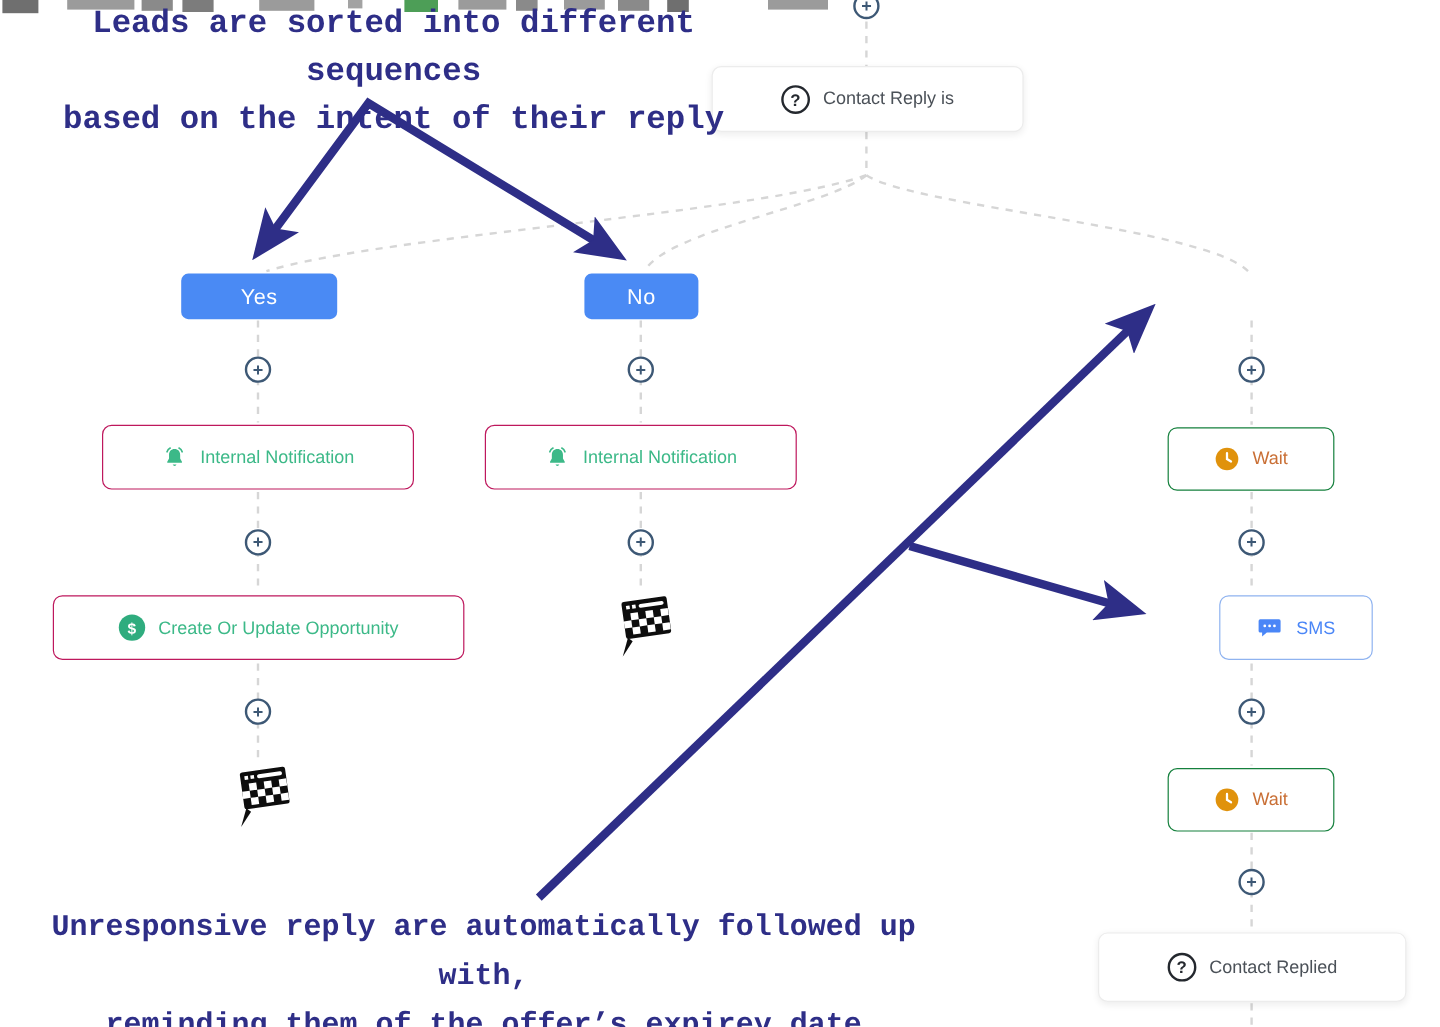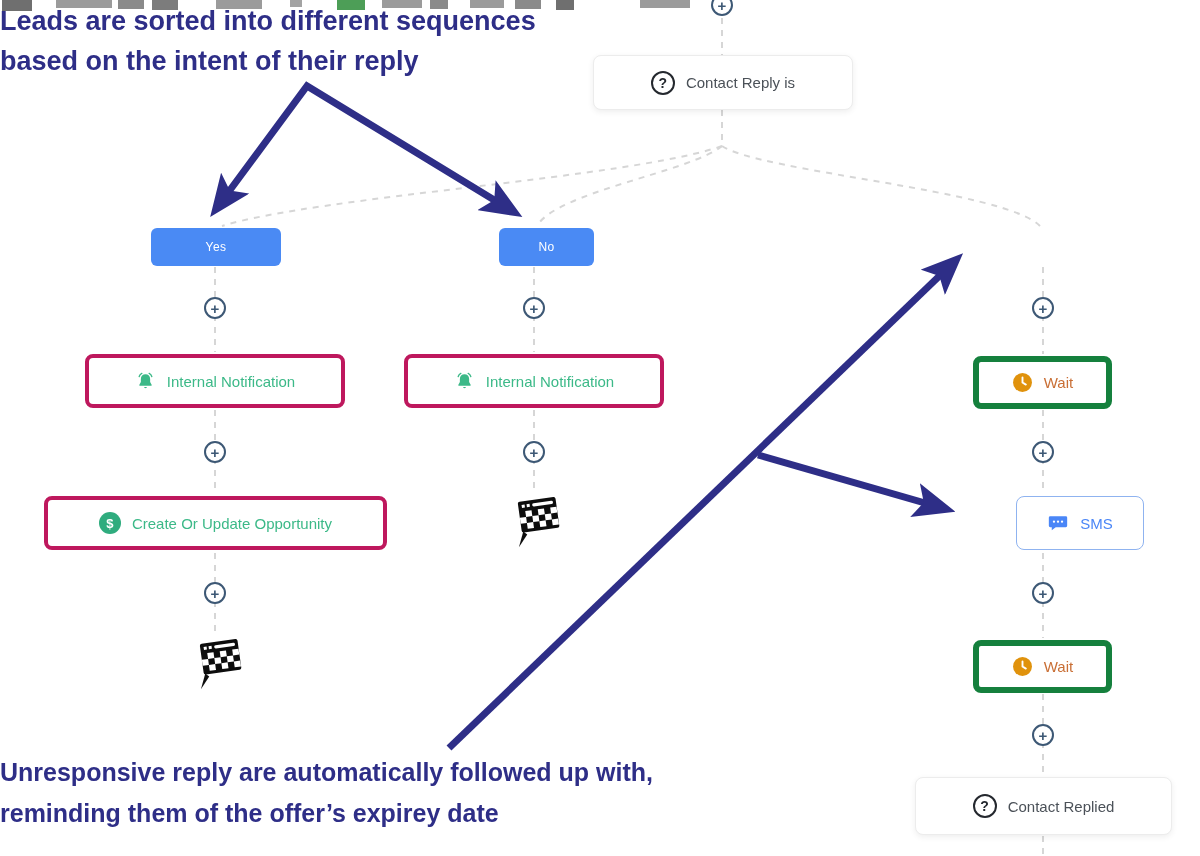--- a/index.html
+++ b/index.html
@@ -3,35 +3,35 @@
 <meta charset="utf-8">
 <style>
   html,body{margin:0;padding:0;background:#fff;}
   #canvas{
     position:relative;width:1200px;height:856px;background:#fff;overflow:hidden;
     font-family:"Liberation Sans", sans-serif;
   }
   svg.layer{position:absolute;left:0;top:0;width:1200px;height:856px;pointer-events:none;}
   .frag{position:absolute;top:0;}
   .annotation{
-    position:absolute;z-index:6;text-align:left;color:#2e2e87;font-weight:bold;
-    font-family:Liberation Sans, sans-serif;pointer-events:none;
+    position:absolute;z-index:6;text-align:center;color:#2e2e87;font-weight:bold;
+    font-family:Liberation Mono, monospace;pointer-events:none;
   }
   .annotation.top{left:0;top:1px;width:656px;font-size:27px;line-height:40px;}
   .annotation.bottom{left:0;top:752px;width:806px;font-size:25px;line-height:41px;}
   .node{
     position:absolute;z-index:3;display:flex;align-items:center;justify-content:center;
     gap:11px;background:#fff;border-radius:8px;font-size:15px;box-sizing:border-box;cursor:pointer;
   }
   .card{border:1px solid #ececec;box-shadow:0 2px 6px rgba(0,0,0,.07);color:#4b5158;}
-  .chip{color:#fff;border-radius:6px;letter-spacing:.4px;font-size:12px;z-index:3;}
+  .chip{color:#fff;border-radius:6px;letter-spacing:.4px;font-size:18px;z-index:3;}
   .chip.blue{background:#4a8af4;}
   .chip.red{background:#ee4444;}
-  .green-card{border:4px solid #be185d;color:#3cb988;}
-  .wait-card{border:6px solid #15803d;color:#c96f35;}
+  .green-card{border:1px solid #be185d;color:#3cb988;}
+  .wait-card{border:1px solid #15803d;color:#c96f35;}
   .sms-card{border:1px solid #8fb3f0;color:#4a86f7;}
   .plus{
     position:absolute;z-index:4;width:22px;height:22px;border:2px solid #3d5875;border-radius:50%;
     background:#fff;color:#3d5875;font-size:15px;font-weight:600;display:flex;align-items:center;
     justify-content:center;box-sizing:border-box;cursor:pointer;line-height:1;
   }
   .qicon{
     width:24px;height:24px;border:2px solid #24282e;border-radius:50%;display:flex;align-items:center;
     justify-content:center;font-weight:700;font-size:14px;color:#24282e;box-sizing:border-box;flex:0 0 auto;
   }
@@ -84,21 +84,21 @@
   </svg>
 
   <div class="node card" style="left:593px;top:55px;width:260px;height:55px;">
     <span class="qicon">?</span>
     <span>Contact Reply is</span>
   </div>
 
   <div class="node chip blue" style="left:151px;top:228px;width:130px;height:38px;">
     <span>Yes</span>
   </div>
-  <div class="node chip blue" style="left:487px;top:228px;width:95px;height:38px;margin-left:12px;">
+  <div class="node chip blue" style="left:487px;top:228px;width:95px;height:38px;">
     <span>No</span>
   </div>
 
   <div class="plus" style="left:711px;top:-6px;">+</div>
   <div class="plus" style="left:204px;top:297px;">+</div>
   <div class="plus" style="left:523px;top:297px;">+</div>
   <div class="plus" style="left:1032px;top:297px;">+</div>
   <div class="plus" style="left:204px;top:441px;">+</div>
   <div class="plus" style="left:523px;top:441px;">+</div>
   <div class="plus" style="left:1032px;top:441px;">+</div>

